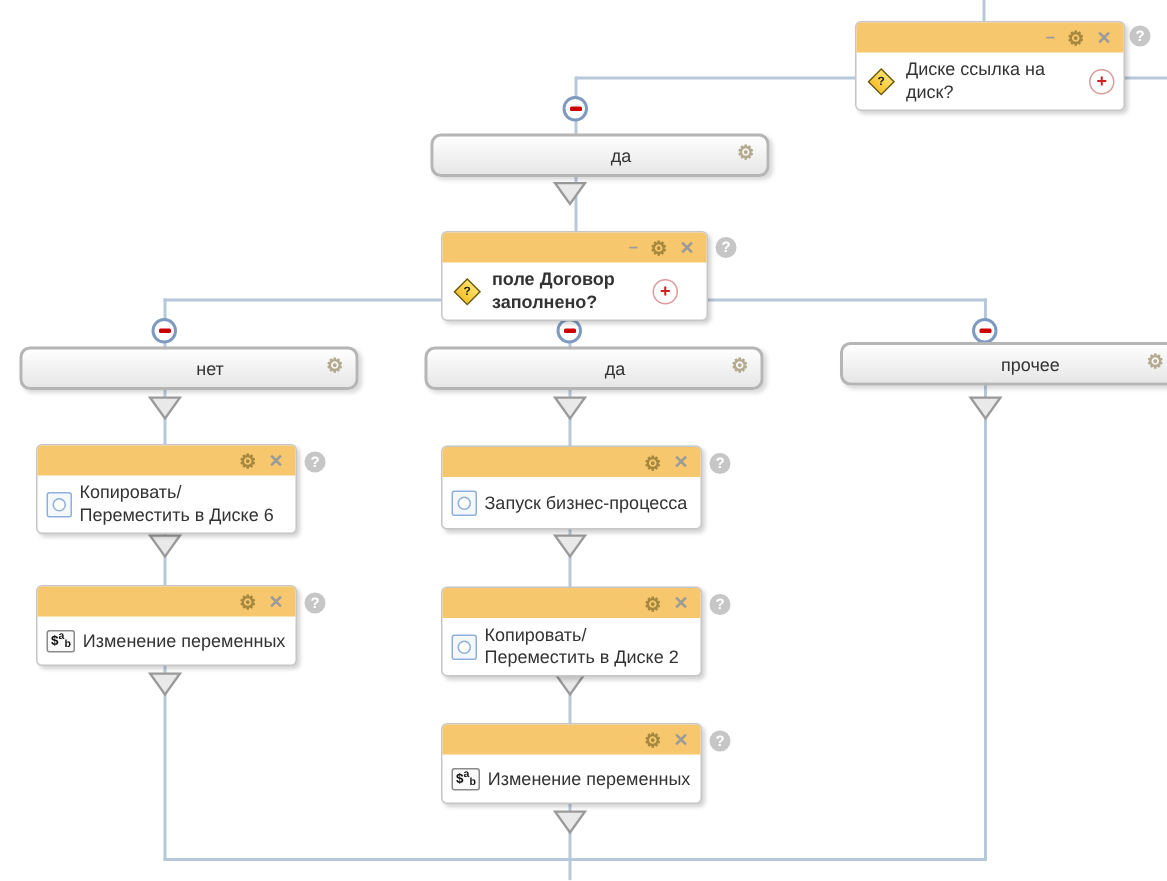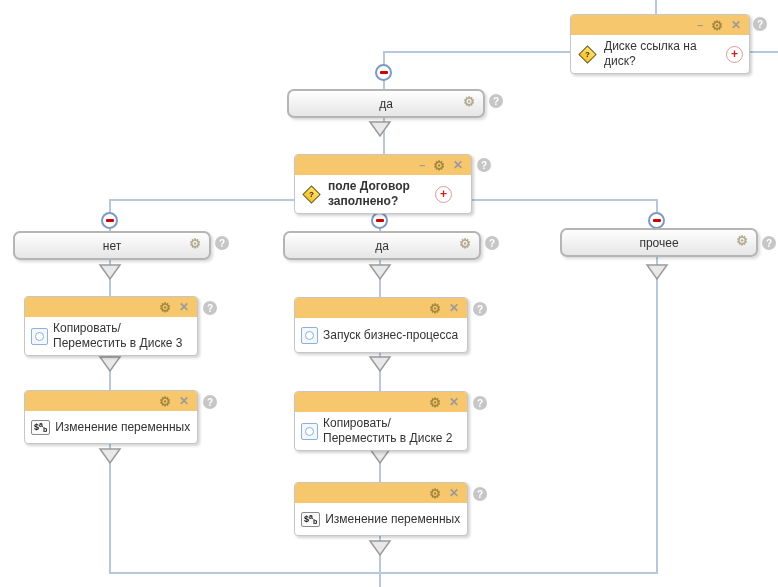--- a/index.html
+++ b/index.html
@@ -30,21 +30,21 @@
   .diamond span{transform:rotate(-45deg);font-size:8px;font-weight:bold;color:#222;}
   .target{width:15px;height:15px;border:1px solid #8fb0d8;border-radius:2px;background:#f4f8fd;
     display:flex;align-items:center;justify-content:center;flex:none;}
   .target i{display:block;width:7px;height:7px;border:1px solid #8fb0d8;border-radius:50%;background:#fff;}
   .varico{border:1px solid #8a8a8a;background:#fafafa;border-radius:2px;padding:0 2px;height:13px;flex:none;
     display:flex;align-items:center;font-size:9px;font-weight:bold;color:#111;}
   .varico .sup{font-size:7px;position:relative;top:-3px;}
   .varico .sub{font-size:7px;position:relative;top:2px;}
   .branch{position:absolute;z-index:3;height:25px;border:2px solid #b5b5b5;border-radius:7px;
     background:linear-gradient(#fefefe,#e6e6e6);box-shadow:2px 2px 3px rgba(0,0,0,.15);
-    display:flex;align-items:center;justify-content:center;cursor:pointer;}
+    display:flex;align-items:center;justify-content:center;cursor:pointer;padding-left:28px;}
   .branch .gear{position:absolute;right:8px;top:4px;color:#b3a98e;}
 </style>
 </head>
 <body>
 
 <div class="canvas">
 
   <div class="line vl" style="left:655px;top:0;height:14px;"></div>
   <div class="line hl" style="left:384px;top:51px;width:187px;"></div>
   <div class="line hl" style="left:747px;top:51px;width:31px;"></div>
@@ -163,21 +163,21 @@
 
   <div class="block" style="left:24px;top:296px;width:172px;">
     <div class="bh">
       <span class="ic gear">⚙</span>
       <span class="ic cls">✕</span>
     </div>
     <div class="bb">
       <span class="target">
           <i></i>
         </span>
-      <span class="ttl">Копировать/Переместить в Диске 3</span>
+      <span class="ttl">Копировать/Переместить в Диске 6</span>
     </div>
   </div>
   <div class="help" style="left:203px;top:301px;">?</div>
 
   <div class="block" style="left:294px;top:297px;width:172px;">
     <div class="bh">
       <span class="ic gear">⚙</span>
       <span class="ic cls">✕</span>
     </div>
     <div class="bb" style="min-height:26px;">

